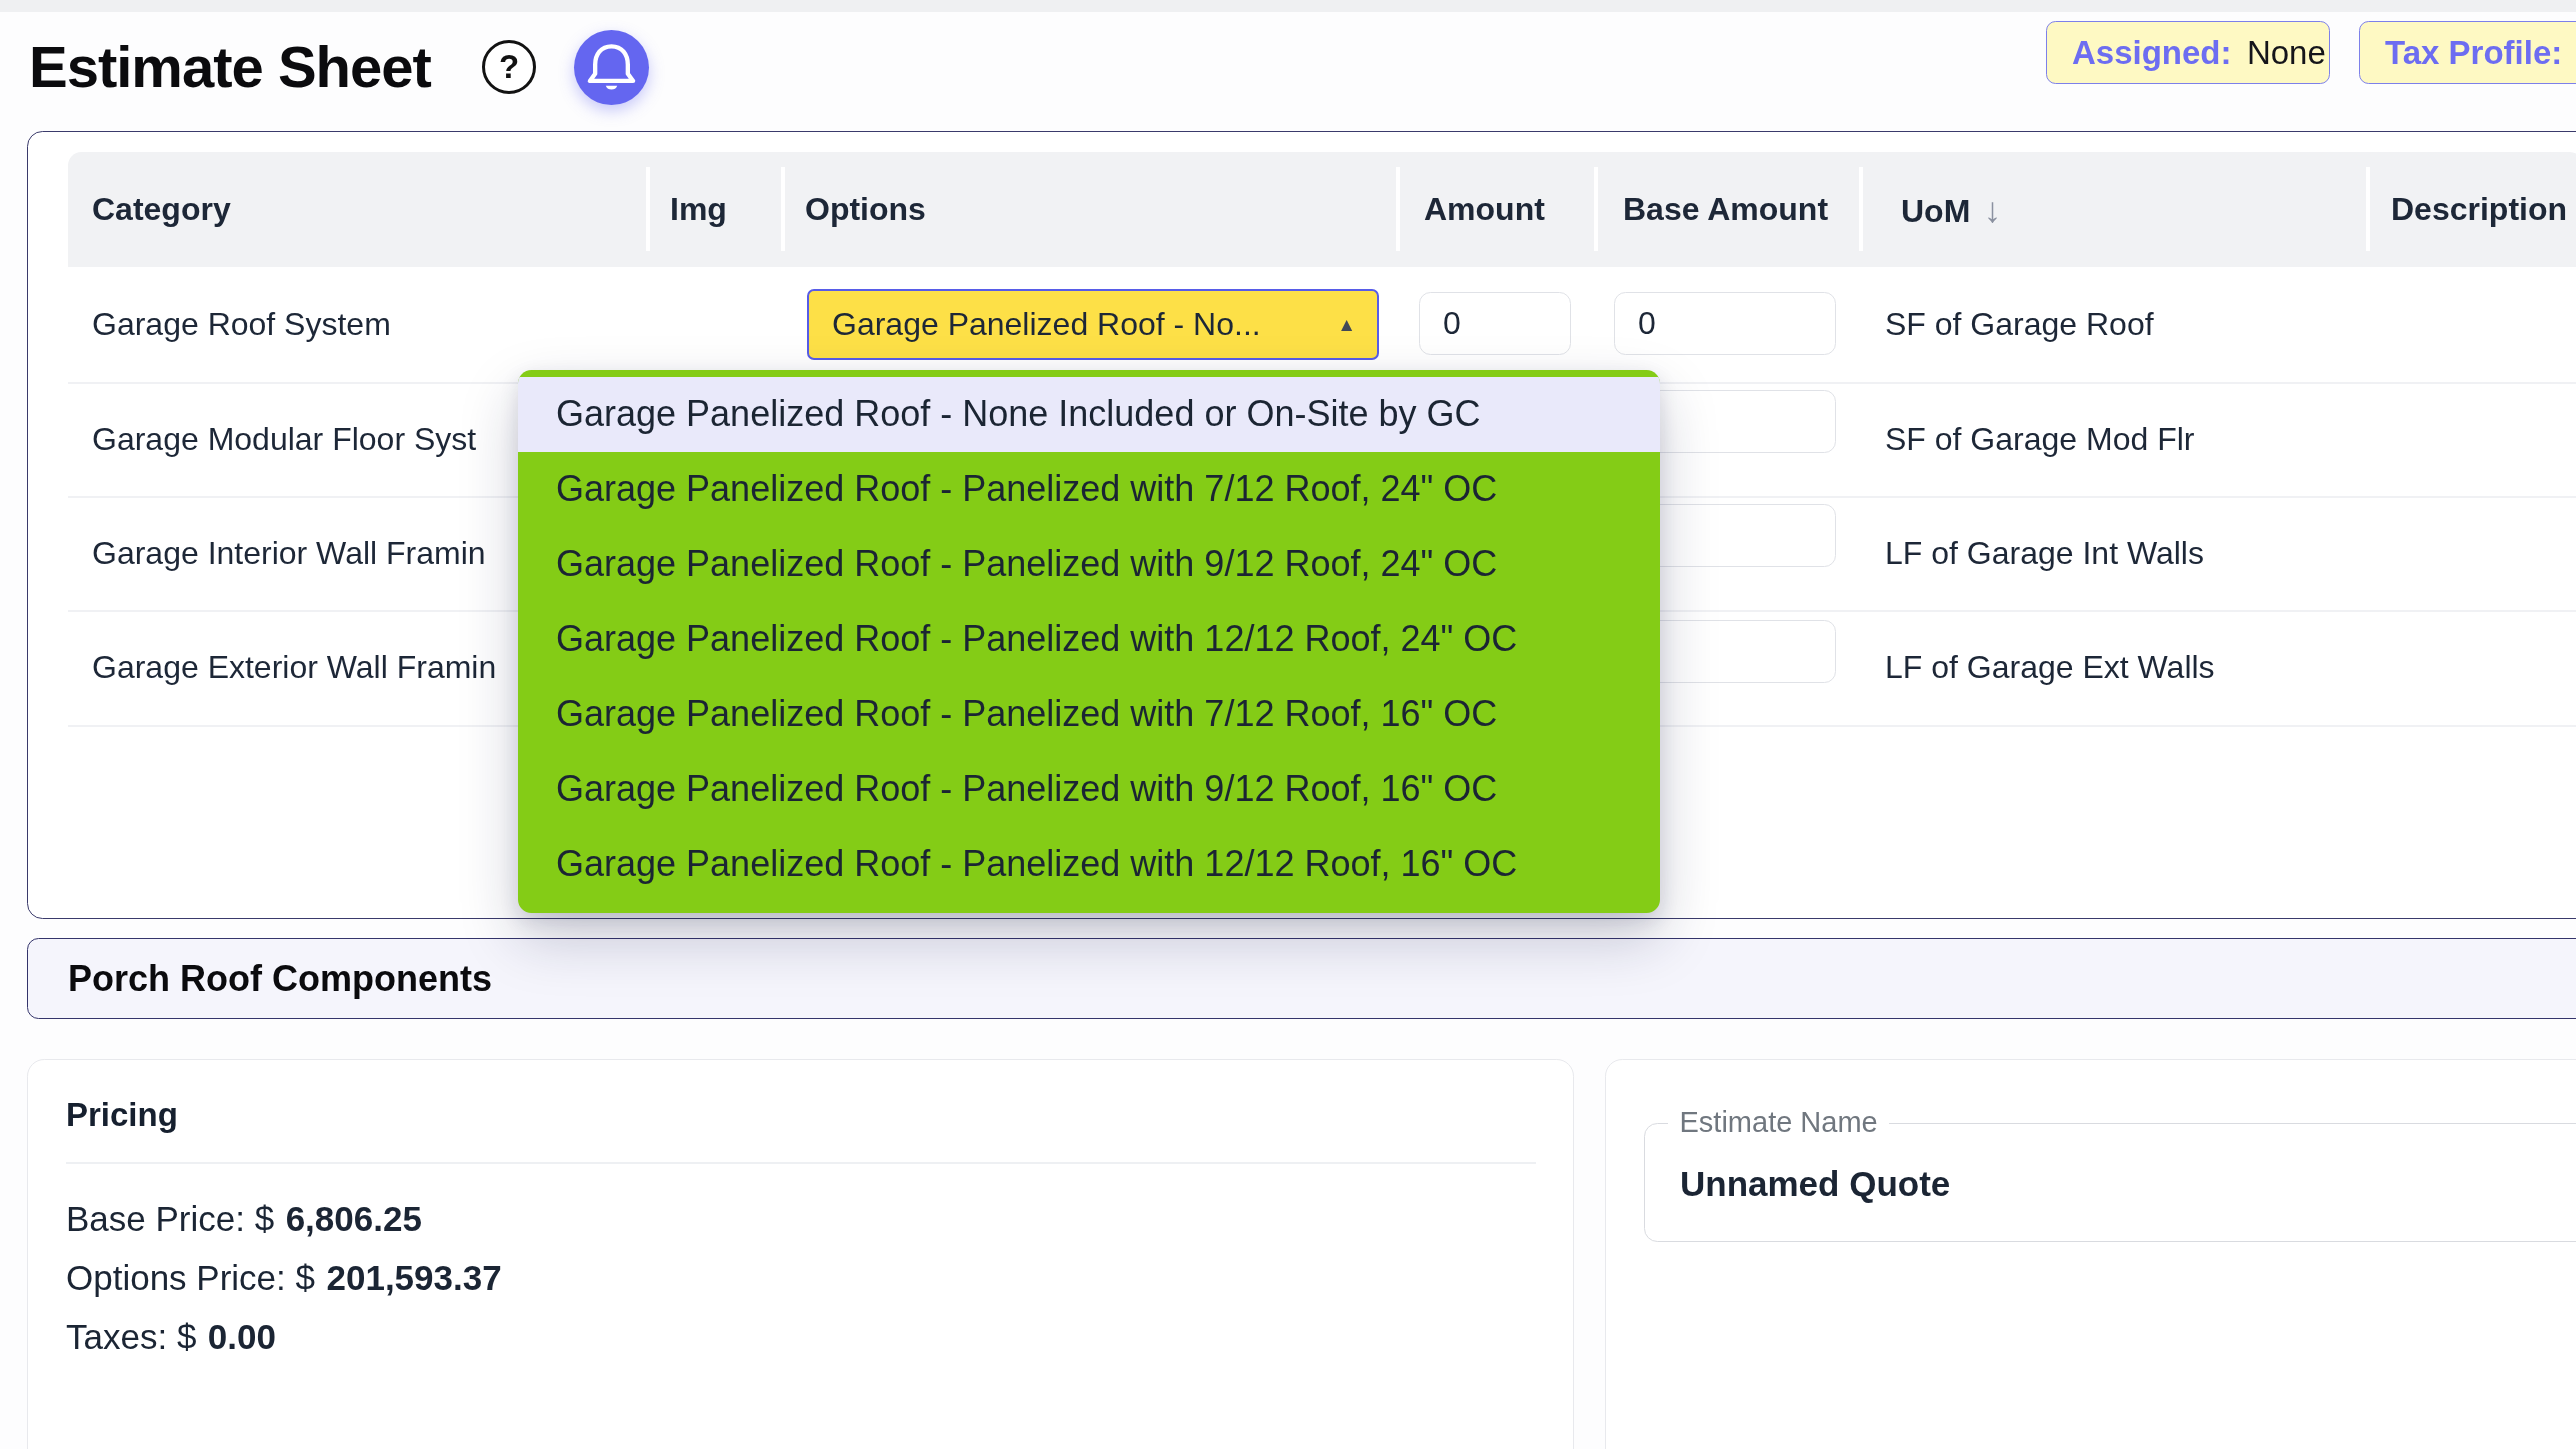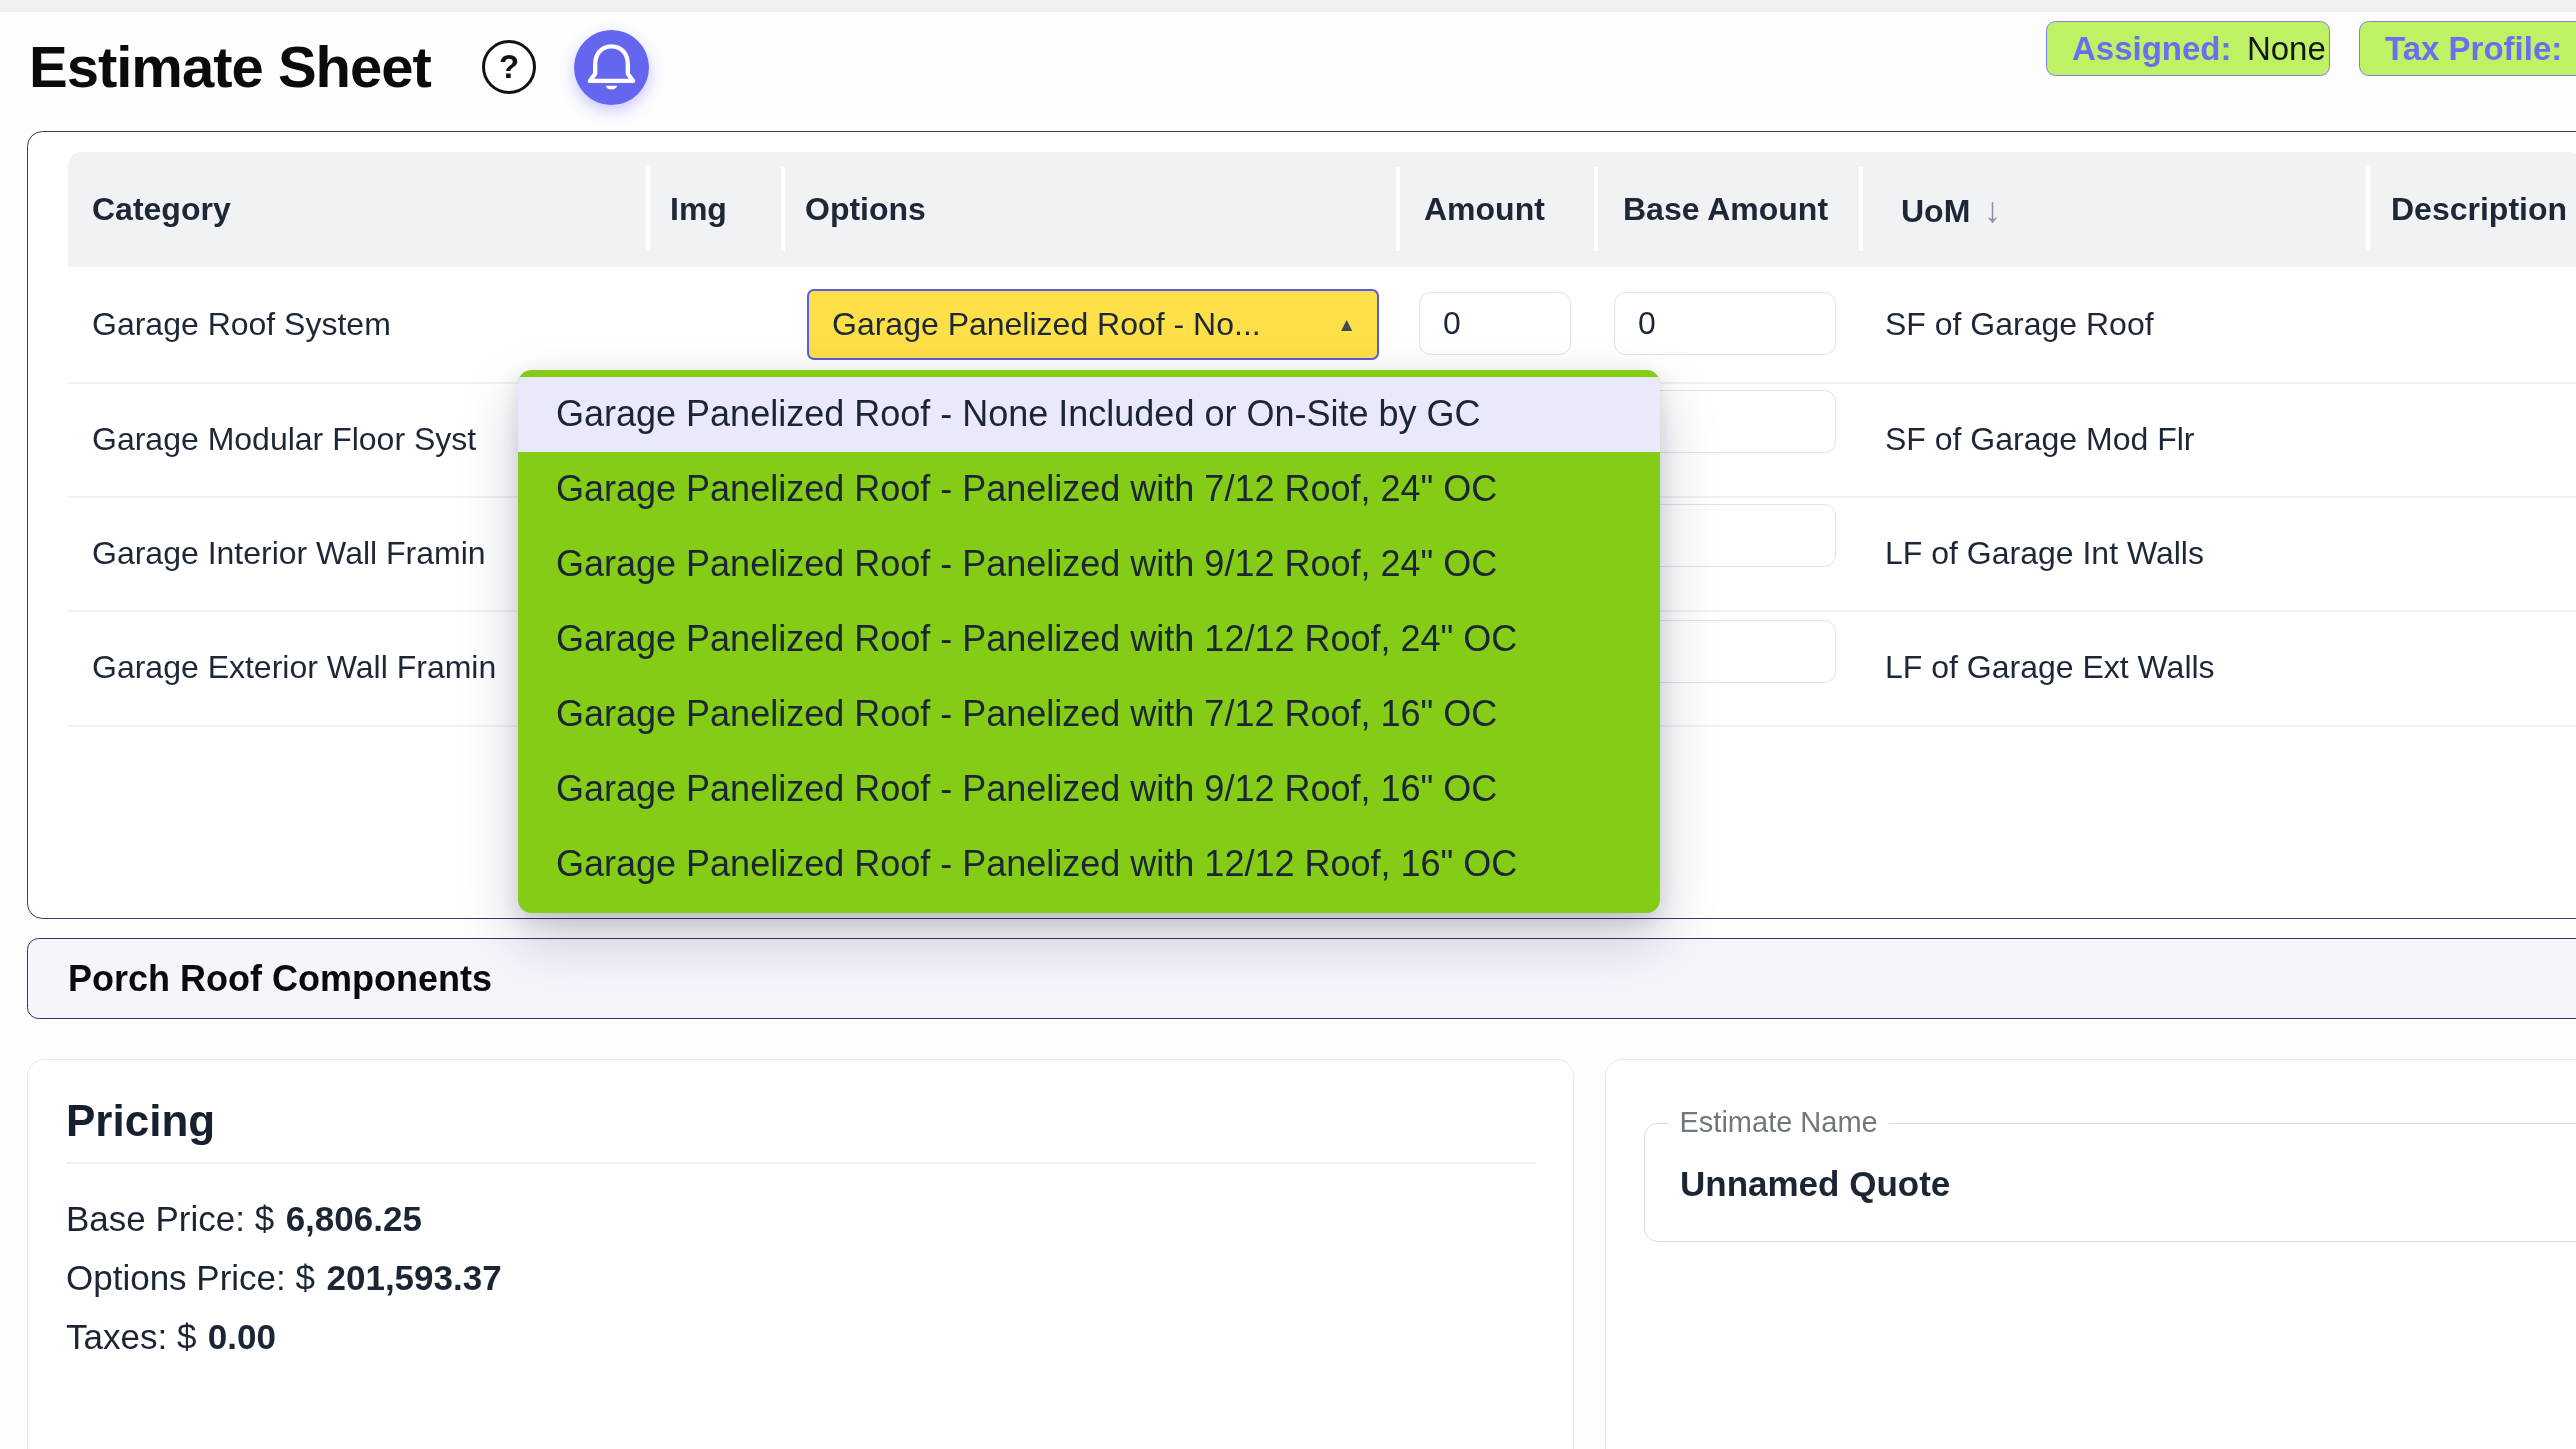--- a/index.html
+++ b/index.html
@@ -8,21 +8,21 @@
     position:relative;width:2576px;height:1449px;overflow:hidden;
     background:#fdfdfe;font-family:"Liberation Sans",sans-serif;color:#1d2737;
   }
   .topstrip{position:absolute;top:0;left:0;width:2576px;height:11.5px;background:#eff0f2;}
   
   .page-title{position:absolute;left:29px;top:33px;font-size:58px;font-weight:700;color:#0b0b0e;letter-spacing:-1px;}
   .help-icon{position:absolute;left:482px;top:40px;width:54px;height:54px;border:3.8px solid #121212;border-radius:50%;
     display:flex;align-items:center;justify-content:center;font-size:33px;font-weight:700;color:#121212;background:#fff;}
   .bell-btn{position:absolute;left:574px;top:30px;width:75px;height:75px;border-radius:50%;background:#6466f0;
     display:flex;align-items:center;justify-content:center;box-shadow:0 5.8px 15.4px rgba(100,102,240,.35);}
-  .chip{position:absolute;top:21px;height:55px;border:1.9px solid #7d80ea;border-radius:9.6px;background:#bef264;
+  .chip{position:absolute;top:21px;height:63px;border:1.9px solid #7d80ea;border-radius:9.6px;background:#fef9c3;
     display:flex;align-items:center;gap:15.4px;padding:0 25px;font-size:33px;white-space:nowrap;}
   .chip .chip-label{color:#6d6df1;font-weight:600;}
   .chip .chip-value{color:#15151a;font-weight:400;}
   .chip.assigned{left:2046px;width:284px;}
   .chip.tax{left:2359px;width:307px;}
   
   .table-card{position:absolute;left:27px;top:131px;width:2572px;height:788px;background:#fff;
     border:1.9px solid #3a3a6b;border-radius:15.4px;}
   .thead{position:absolute;left:40px;top:20px;width:2515px;height:115px;background:#f1f2f4;border-radius:13.4px 13.4px 0 0;}
   .col-sep{position:absolute;top:15.4px;width:3.8px;height:84px;background:#ffffff;}
@@ -40,21 +40,21 @@
   .dropdown{position:absolute;left:518px;top:370px;width:1142px;height:543px;background:#84cc16;border-radius:13.4px;
     box-shadow:0 25px 58px rgba(25,28,70,.22),0 7.7px 19px rgba(25,28,70,.12);padding-top:6.7px;z-index:40;overflow:hidden;}
   .dd-item{height:75px;display:flex;align-items:center;padding-left:38px;font-size:36px;color:#1b2533;white-space:nowrap;cursor:pointer;}
   .dd-item.highlighted{background:#e9e9fa;}
   
   .porch-bar{position:absolute;left:27px;top:938px;width:2572px;height:81px;background:#f5f5fc;border:1.9px solid #34346b;
     border-radius:11.5px;display:flex;align-items:center;padding-left:40px;font-size:36px;font-weight:700;color:#0b0b0e;}
   
   .card{position:absolute;top:1059px;background:#fff;border:1.9px solid #e8e9ed;border-radius:17.3px;}
   .pricing-card{left:27px;width:1547px;height:480px;}
-  .pricing-title{position:absolute;left:38px;top:36px;font-size:44px;font-weight:700;color:#16202f;}
+  .pricing-title{position:absolute;left:38px;top:36px;font-size:33px;font-weight:700;color:#16202f;}
   .pricing-divider{position:absolute;left:38px;top:102px;width:1470px;height:1.9px;background:#eef0f3;}
   .pricing-lines{position:absolute;left:38px;top:129px;font-size:35px;color:#1b2534;}
   .pricing-line{height:59px;line-height:59px;white-space:nowrap;}
   .pricing-line .pl-label{font-weight:400;}
   .pricing-line .pl-value{font-weight:700;margin-left:11.5px;}
   .name-card{left:1605px;width:998px;height:480px;}
   .outlined-field{position:absolute;left:38px;top:63px;width:979px;height:119px;border:1.9px solid #d9dbe0;border-radius:13.4px;background:#fff;}
   .field-label{position:absolute;top:-18px;left:23px;background:#fff;padding:0 11.5px;font-size:29px;color:#70777f;white-space:nowrap;}
   .field-value{position:absolute;left:35px;top:0;height:119px;line-height:119px;font-size:35px;font-weight:600;color:#1b2534;white-space:nowrap;}
 </style>

